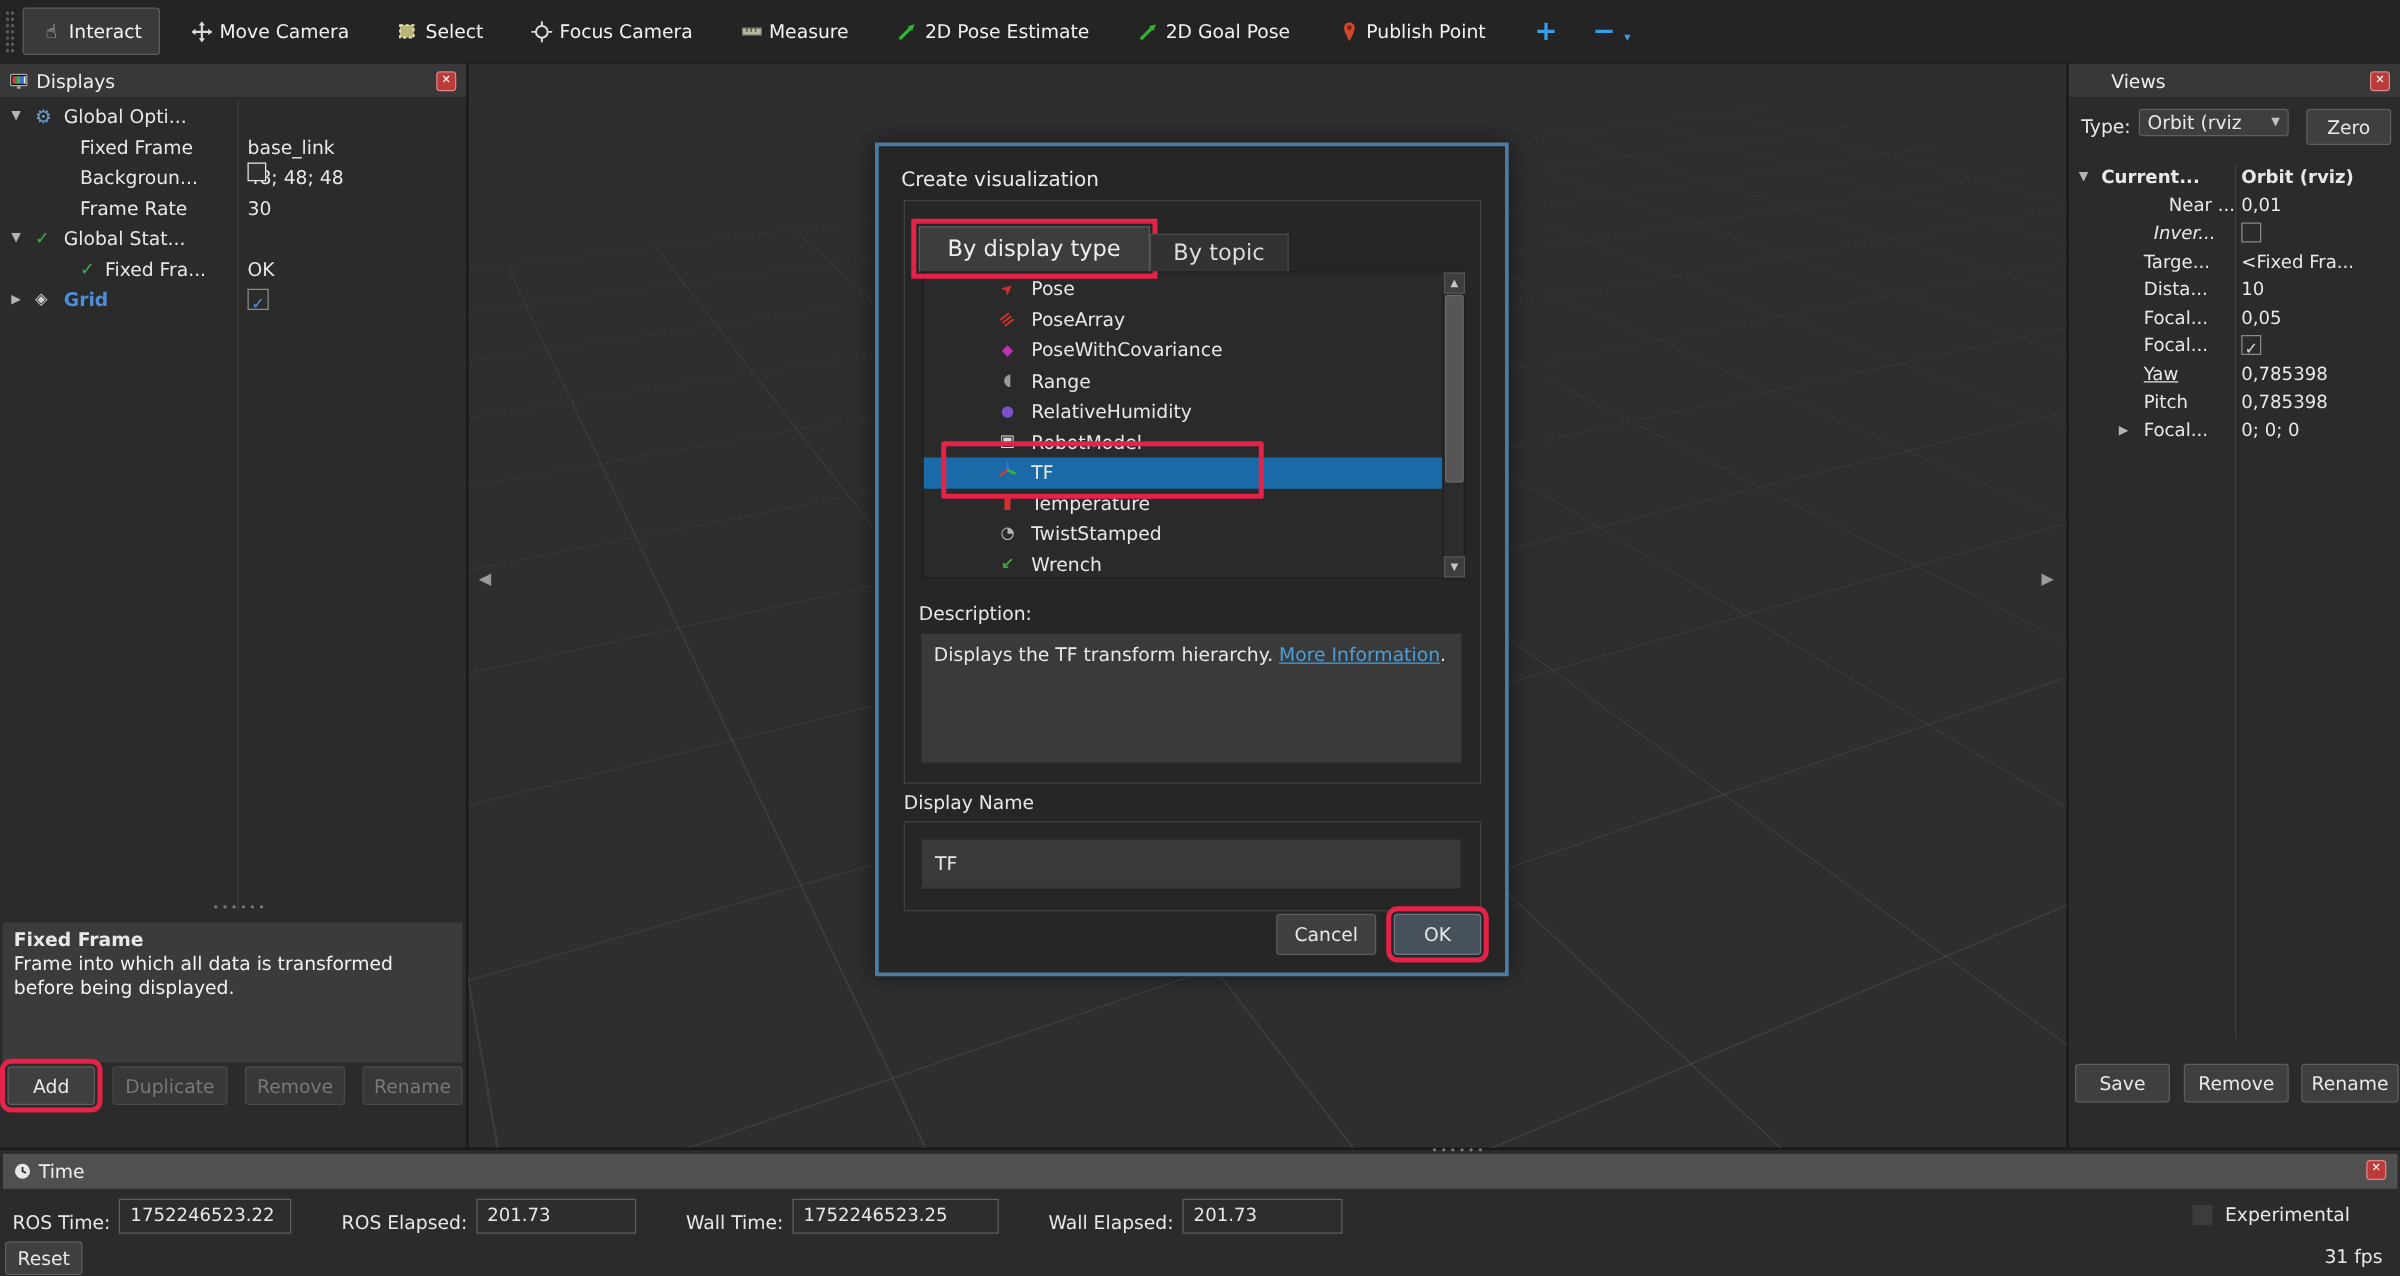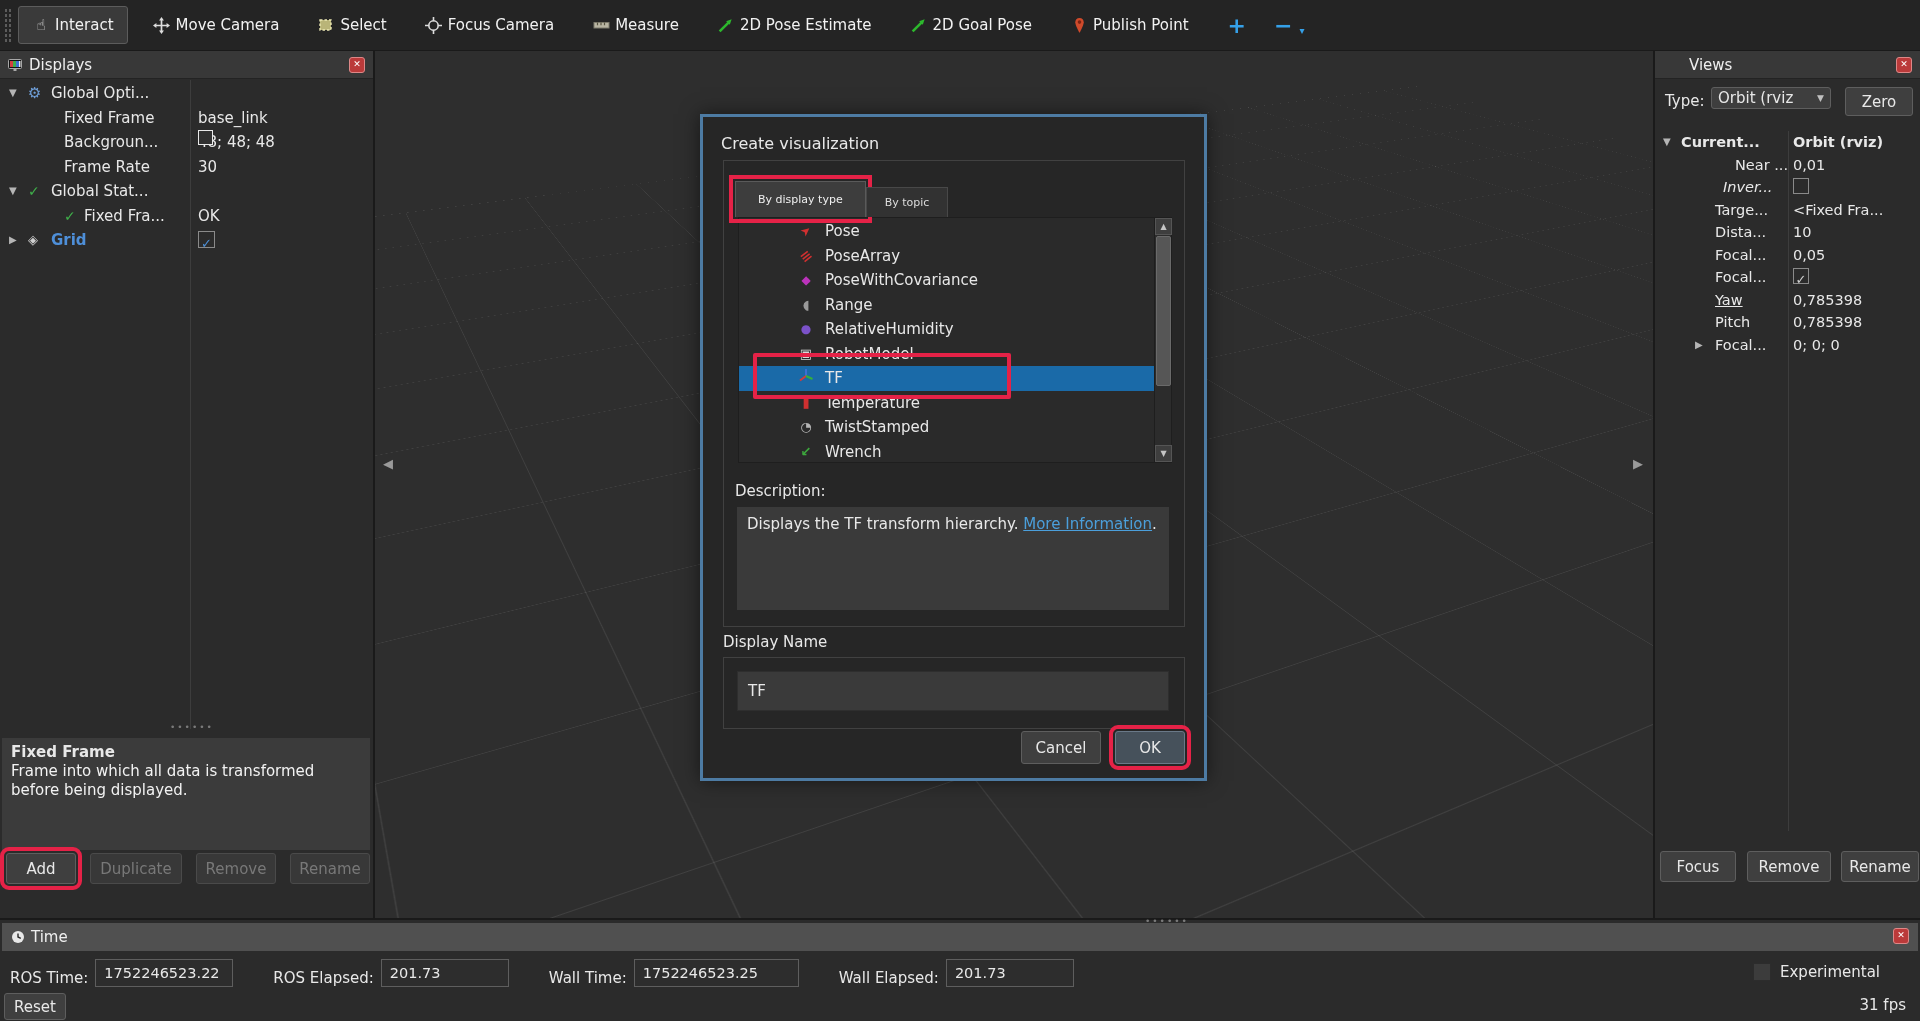--- a/index.html
+++ b/index.html
@@ -61,21 +61,21 @@
     transform:perspective(1300px) rotateX(58deg) rotateZ(-28deg); }
   .collapse-arrow { position:absolute; color:#9a9a9a; font-size:13px; top:405px; }
 
   
   #dialog { position:absolute; left:325px; top:63px; width:507px; height:667px; background:#262626; border:3px solid #4d7ba3; z-index:10; box-shadow:0 0 18px rgba(0,0,0,0.5); }
   .dlg-title { position:absolute; left:18px; top:17px; font-size:16px; }
   .frame { position:absolute; border:1px solid #414141; }
   #frame1 { left:20px; top:43px; width:462px; height:467px; }
   #frame2 { left:20px; top:540px; width:462px; height:72px; }
   #tabbar { position:absolute; left:32px; top:64px; display:flex; align-items:flex-end; z-index:2; }
-  .tab { padding:0 22px; font-size:11px; color:#efefef; display:flex; align-items:center; }
+  .tab { padding:0 22px; font-size:18px; color:#efefef; display:flex; align-items:center; }
   .tab.active { height:36px; background:#3d3d3d; border:1px solid #5a5a5a; border-bottom:none; }
   .tab.inactive { height:30px; background:#323232; border:1px solid #484848; border-bottom:none; padding:0 18px; color:#dcdcdc; }
   #type-list { position:absolute; left:35px; top:100px; width:434px; height:246px; background:#2a2a2a; border:1px solid #1e1e1e; }
   .ditem { position:relative; height:24.5px; width:415px; }
   .ditem.selected { background:#1a6aa8; }
   .ditem .di-icon { position:absolute; left:56px; width:22px; text-align:center; line-height:24.5px; }
   .ditem .di-label { position:absolute; left:86px; line-height:24.5px; white-space:nowrap; }
   .red-frame { position:absolute; border:4px solid #e52247; border-radius:2px; pointer-events:none; z-index:6; }
   #scrollbar { position:absolute; right:0; top:0; width:17px; height:244px; background:#2c2c2c; border-left:1px solid #1e1e1e; }
   .sb-btn { position:absolute; left:0; width:17px; height:17px; background:#3e3e3e; border:1px solid #555; color:#c5c5c5; font-size:8px; text-align:center; line-height:15px; }
@@ -383,21 +383,21 @@
             <span style="left: 138px;">0,785398</span>
           </div>
           <div class="vrow">
             <span class="tree-arrow" style="left: 40px;">▶</span>
             <span style="left: 60px;">Focal...</span>
             <span style="left: 138px;">0; 0; 0</span>
           </div>
         </div>
       <div class="tree-vline" style="left:133px;top:80px;height:700px;"></div>
       <div id="views-buttons" style="position:absolute;left:0;top:800px;right:0;height:32px;">
-          <div class="btn" style="left: 5px; width: 76px;">Focus</div>
+          <div class="btn" style="left: 5px; width: 76px;">Save</div>
           <div class="btn" style="left: 92px; width: 84px;">Remove</div>
           <div class="btn" style="left: 186px; width: 78px;">Rename</div>
         </div>
     </div>
   </div>
 
   <div id="time-panel">
     <div class="splitter-dots" style="left:1145px;top:-4px;">••••••</div>
     <div id="time-header">
       <span class="hdr-icon" style="margin-left:9px;">

